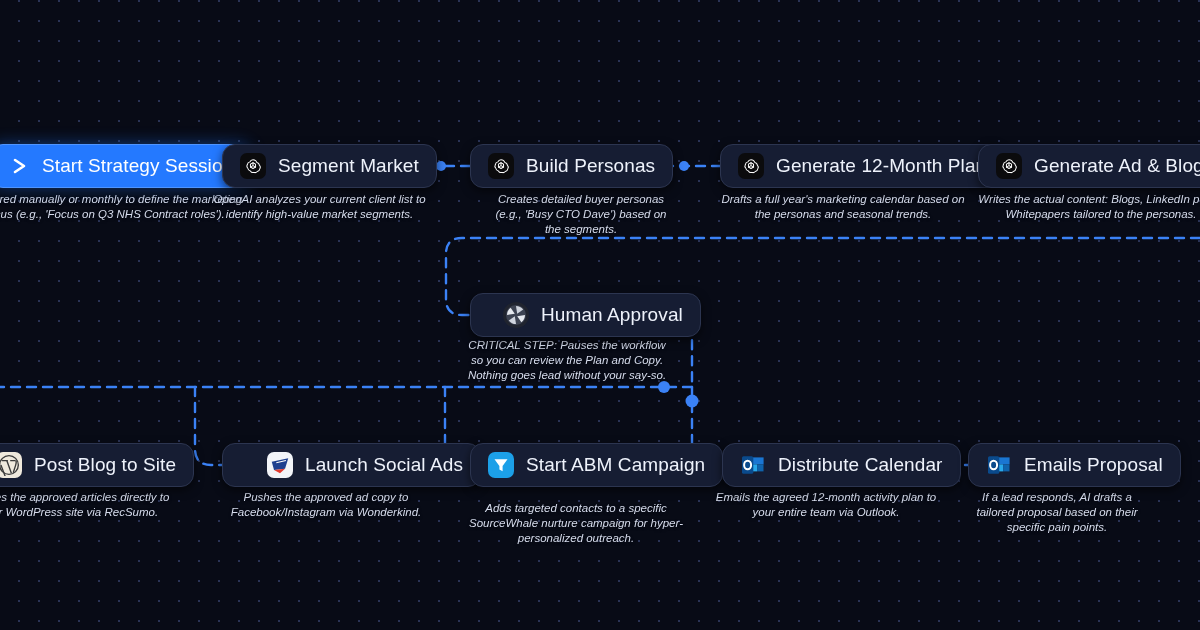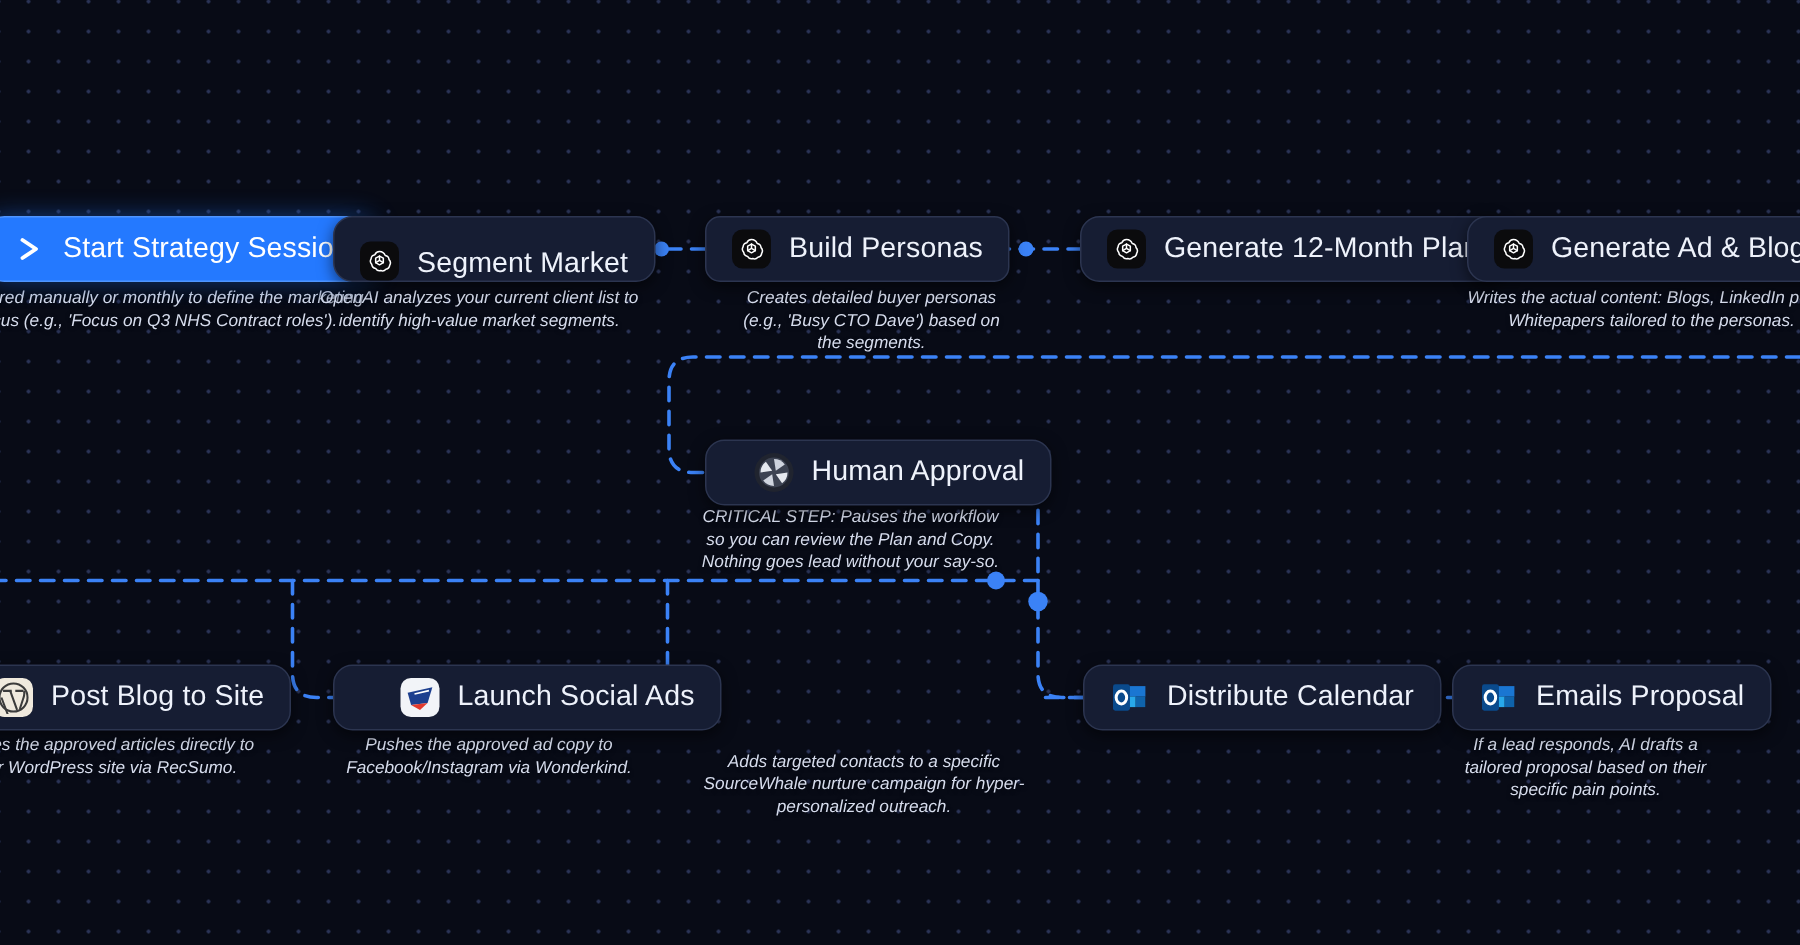--- a/index.html
+++ b/index.html
@@ -103,33 +103,33 @@
   <div class="node start" style="left:-10px; top:144px;">
     <span class="ico ico-play">
       <svg width="20" height="20" viewBox="0 0 20 20">
         <path d="M6 4 L15 10 L6 16" fill="none" stroke="#ffffff" stroke-width="2.6" stroke-linecap="round" stroke-linejoin="round"></path>
       </svg>
     </span>
     <span class="label">Start Strategy Session</span>
   </div>
   <div class="desc" style="left:-40px; top:192px; width:290px;">Triggered manually or monthly to define the marketing focus (e.g., 'Focus on Q3 NHS Contract roles').</div>
 
-  <div class="node" style="left:222px; top:144px;align-items:flex-end;">
+  <div class="node" style="left:222px; top:144px;">
     <span class="ico ico-openai">
       <svg width="18" height="18" viewBox="0 0 24 24" fill="none" stroke="#ffffff" stroke-width="1.35" stroke-linecap="round" stroke-linejoin="round">
         <path d="M12 3.6c-1.9 0-3.5 1.2-4.1 2.9-1.8.3-3.2 1.8-3.4 3.6-.9 1.6-.7 3.6.6 4.9.2 1.8 1.6 3.3 3.4 3.6.9 1.6 2.8 2.4 4.6 1.9 1.6.6 3.5.1 4.6-1.2 1.8-.3 3.2-1.8 3.4-3.6.9-1.6.7-3.6-.6-4.9-.2-1.8-1.6-3.3-3.4-3.6C16.1 4.6 14.1 3.6 12 3.6z"></path>
         <path d="M12 7.6 8.6 9.5v3.9L12 15.4l3.4-2v-3.9L12 7.6z"></path>
         <path d="M12 7.6v3.9l3.4 2M12 11.5l-3.4 2"></path>
       </svg>
     </span>
     <span class="label">Segment Market</span>
   </div>
   <div class="desc" style="left:212px; top:192px; width:215px;">OpenAI analyzes your current client list to identify high-value market segments.</div>
 
-  <div class="node" style="left:470px; top:144px;border-radius:10px;">
+  <div class="node" style="left:470px; top:144px;">
     <span class="ico ico-openai">
       <svg width="18" height="18" viewBox="0 0 24 24" fill="none" stroke="#ffffff" stroke-width="1.35" stroke-linecap="round" stroke-linejoin="round">
         <path d="M12 3.6c-1.9 0-3.5 1.2-4.1 2.9-1.8.3-3.2 1.8-3.4 3.6-.9 1.6-.7 3.6.6 4.9.2 1.8 1.6 3.3 3.4 3.6.9 1.6 2.8 2.4 4.6 1.9 1.6.6 3.5.1 4.6-1.2 1.8-.3 3.2-1.8 3.4-3.6.9-1.6.7-3.6-.6-4.9-.2-1.8-1.6-3.3-3.4-3.6C16.1 4.6 14.1 3.6 12 3.6z"></path>
         <path d="M12 7.6 8.6 9.5v3.9L12 15.4l3.4-2v-3.9L12 7.6z"></path>
         <path d="M12 7.6v3.9l3.4 2M12 11.5l-3.4 2"></path>
       </svg>
     </span>
     <span class="label">Build Personas</span>
   </div>
   <div class="desc" style="left:486px; top:192px; width:190px;">Creates detailed buyer personas (e.g., 'Busy CTO Dave') based on the segments.</div>
@@ -137,20 +137,21 @@
   <div class="node" style="left:720px; top:144px;">
     <span class="ico ico-openai">
       <svg width="18" height="18" viewBox="0 0 24 24" fill="none" stroke="#ffffff" stroke-width="1.35" stroke-linecap="round" stroke-linejoin="round">
         <path d="M12 3.6c-1.9 0-3.5 1.2-4.1 2.9-1.8.3-3.2 1.8-3.4 3.6-.9 1.6-.7 3.6.6 4.9.2 1.8 1.6 3.3 3.4 3.6.9 1.6 2.8 2.4 4.6 1.9 1.6.6 3.5.1 4.6-1.2 1.8-.3 3.2-1.8 3.4-3.6.9-1.6.7-3.6-.6-4.9-.2-1.8-1.6-3.3-3.4-3.6C16.1 4.6 14.1 3.6 12 3.6z"></path>
         <path d="M12 7.6 8.6 9.5v3.9L12 15.4l3.4-2v-3.9L12 7.6z"></path>
         <path d="M12 7.6v3.9l3.4 2M12 11.5l-3.4 2"></path>
       </svg>
     </span>
     <span class="label">Generate 12-Month Plan</span>
   </div>
+  <div class="desc" style="left:712px; top:192px; width:262px;">Drafts a full year's marketing calendar based on the personas and seasonal trends.</div>
 
   <div class="node" style="left:978px; top:144px;">
     <span class="ico ico-openai">
       <svg width="18" height="18" viewBox="0 0 24 24" fill="none" stroke="#ffffff" stroke-width="1.35" stroke-linecap="round" stroke-linejoin="round">
         <path d="M12 3.6c-1.9 0-3.5 1.2-4.1 2.9-1.8.3-3.2 1.8-3.4 3.6-.9 1.6-.7 3.6.6 4.9.2 1.8 1.6 3.3 3.4 3.6.9 1.6 2.8 2.4 4.6 1.9 1.6.6 3.5.1 4.6-1.2 1.8-.3 3.2-1.8 3.4-3.6.9-1.6.7-3.6-.6-4.9-.2-1.8-1.6-3.3-3.4-3.6C16.1 4.6 14.1 3.6 12 3.6z"></path>
         <path d="M12 7.6 8.6 9.5v3.9L12 15.4l3.4-2v-3.9L12 7.6z"></path>
         <path d="M12 7.6v3.9l3.4 2M12 11.5l-3.4 2"></path>
       </svg>
     </span>
     <span class="label">Generate Ad &amp; Blog Copy</span>
@@ -188,34 +189,44 @@
       <svg width="22" height="22" viewBox="0 0 24 24">
         <path d="M3 8.5 L21 4.5 L17.5 16 L5.5 17.5z" fill="#1d3f8f"></path>
         <path d="M5.5 17.5 L17.5 16 L12 21z" fill="#e23a2e"></path>
         <path d="M8 9.5 L18.5 7" fill="none" stroke="#ffffff" stroke-width="1.2"></path>
       </svg>
     </span>
     <span class="label">Launch Social Ads</span>
   </div>
   <div class="desc" style="left:212px; top:490px; width:228px;">Pushes the approved ad copy to Facebook/Instagram via Wonderkind.</div>
 
+  <div class="node" style="left:470px; top:443px;">
+    <span class="ico ico-abm">
+      <svg width="24" height="24" viewBox="0 0 24 24">
+        <rect x="0" y="0" width="24" height="24" rx="7" fill="#1ca0e8"></rect>
+        <path d="M5.5 6.2h13L13.6 13v5.2l-3.2-1.8V13z" fill="#ffffff"></path>
+      </svg>
+    </span>
+    <span class="label">Start ABM Campaign</span>
+  </div>
   <div class="desc" style="left:462px; top:501px; width:228px;">Adds targeted contacts to a specific SourceWhale nurture campaign for hyper-personalized outreach.</div>
 
   <div class="node" style="left:722px; top:443px;justify-content:center;">
     <span class="ico ico-ol">
       <svg width="24" height="22" viewBox="0 0 24 22">
         <rect x="9.6" y="3.4" width="13" height="7" fill="#1a76d2"></rect>
         <rect x="9.6" y="10.4" width="6.5" height="7" fill="#28a8ea"></rect>
         <rect x="16.1" y="10.4" width="6.4" height="7" fill="#0f63ab"></rect>
         <rect x="1" y="2.2" width="11.3" height="17.6" rx="1.6" fill="#0a4a8c"></rect>
         <ellipse cx="6.6" cy="11" rx="3.5" ry="4.3" fill="none" stroke="#ffffff" stroke-width="2"></ellipse>
       </svg>
     </span>
     <span class="label">Distribute Calendar</span>
   </div>
+  <div class="desc" style="left:712px; top:490px; width:228px;">Emails the agreed 12-month activity plan to your entire team via Outlook.</div>
 
   <div class="node" style="left:968px; top:443px;">
     <span class="ico ico-ol">
       <svg width="24" height="22" viewBox="0 0 24 22">
         <rect x="9.6" y="3.4" width="13" height="7" fill="#1a76d2"></rect>
         <rect x="9.6" y="10.4" width="6.5" height="7" fill="#28a8ea"></rect>
         <rect x="16.1" y="10.4" width="6.4" height="7" fill="#0f63ab"></rect>
         <rect x="1" y="2.2" width="11.3" height="17.6" rx="1.6" fill="#0a4a8c"></rect>
         <ellipse cx="6.6" cy="11" rx="3.5" ry="4.3" fill="none" stroke="#ffffff" stroke-width="2"></ellipse>
       </svg>

